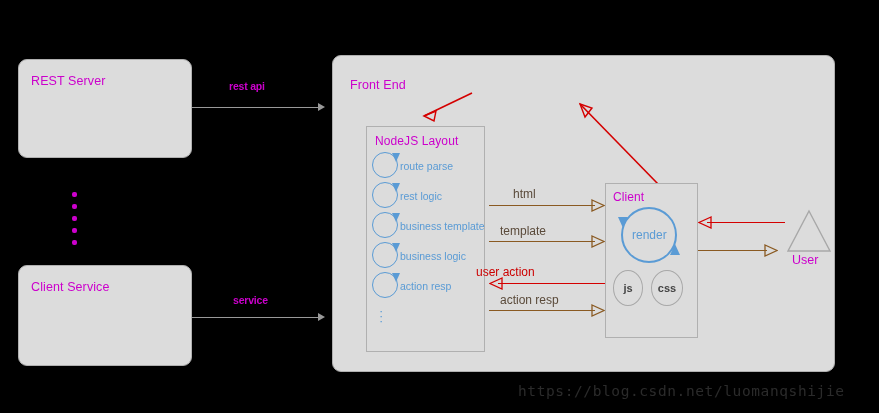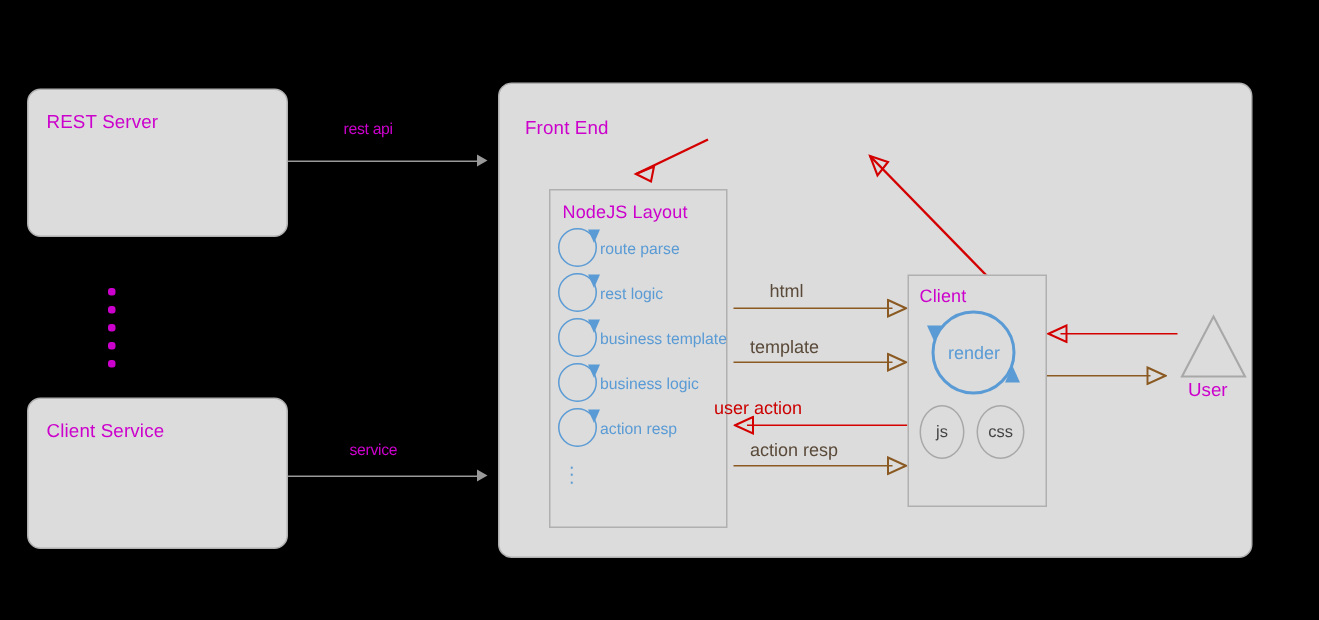--- a/index.html
+++ b/index.html
@@ -24,21 +24,21 @@
     white-space:nowrap;
     letter-spacing:0.1px;
   }
 
   
   .edge-label{
     position:absolute;
     white-space:nowrap;
     font-size:11px;
   }
-  .edge-label.magenta{color:#cc00cc;font-weight:normal;font-size:10.5px;letter-spacing:-0.2px;}
+  .edge-label.magenta{color:#cc00cc;font-weight:bold;font-size:10.5px;letter-spacing:-0.2px;}
   .edge-label.brown{color:#5a4a3a;font-size:12px;}
   .edge-label.red{color:#cc0000;font-size:12px;}
 
   
   .hline{position:absolute;height:0;border-top:1px solid #999;}
   .hline.brown{border-top:1.4px solid #8a5a22;}
   .hline.red{border-top:1.4px solid #d40000;}
 
   
   .ahead{position:absolute;width:0;height:0;}
@@ -106,21 +106,21 @@
   
   .ellipse{
     position:absolute;
     border:1px solid #a8a8a8;
     border-radius:50%;
     box-sizing:border-box;
     display:flex;align-items:center;justify-content:center;
   }
   .ellipse.nginx{background:transparent;}
   .ellipse .etext{color:#cc00cc;font-size:12px;}
-  .ellipse .etext.dark{color:#444;font-size:11px;font-weight:normal;text-align:right;}
+  .ellipse .etext.dark{color:#444;font-size:11px;font-weight:bold;text-align:right;}
 
   
   .mdots{position:absolute;}
   .mdots i{
     display:block;
     width:5px;height:5px;
     background:#cc00cc;
     border-radius:40%;
     margin-bottom:7px;
   }
@@ -270,14 +270,15 @@
     <polygon points="1,1 13,6.5 1,12" fill="none" stroke="#8a5a22" stroke-width="1.3"></polygon>
   </svg>
 
   <div class="tri" style="left:786px;top:208px;">
     <svg width="46" height="46" viewBox="0 0 46 46">
       <polygon points="23,3 44,43 2,43" fill="none" stroke="#a8a8a8" stroke-width="1.4"></polygon>
     </svg>
   </div>
   <div class="userlabel" style="left:792px;top:253px;">User</div>
 
+  <div class="watermark" style="left:518px;top:383px;">https://blog.csdn.net/luomanqshijie</div>
 
 </div>
 
 </body></html>

